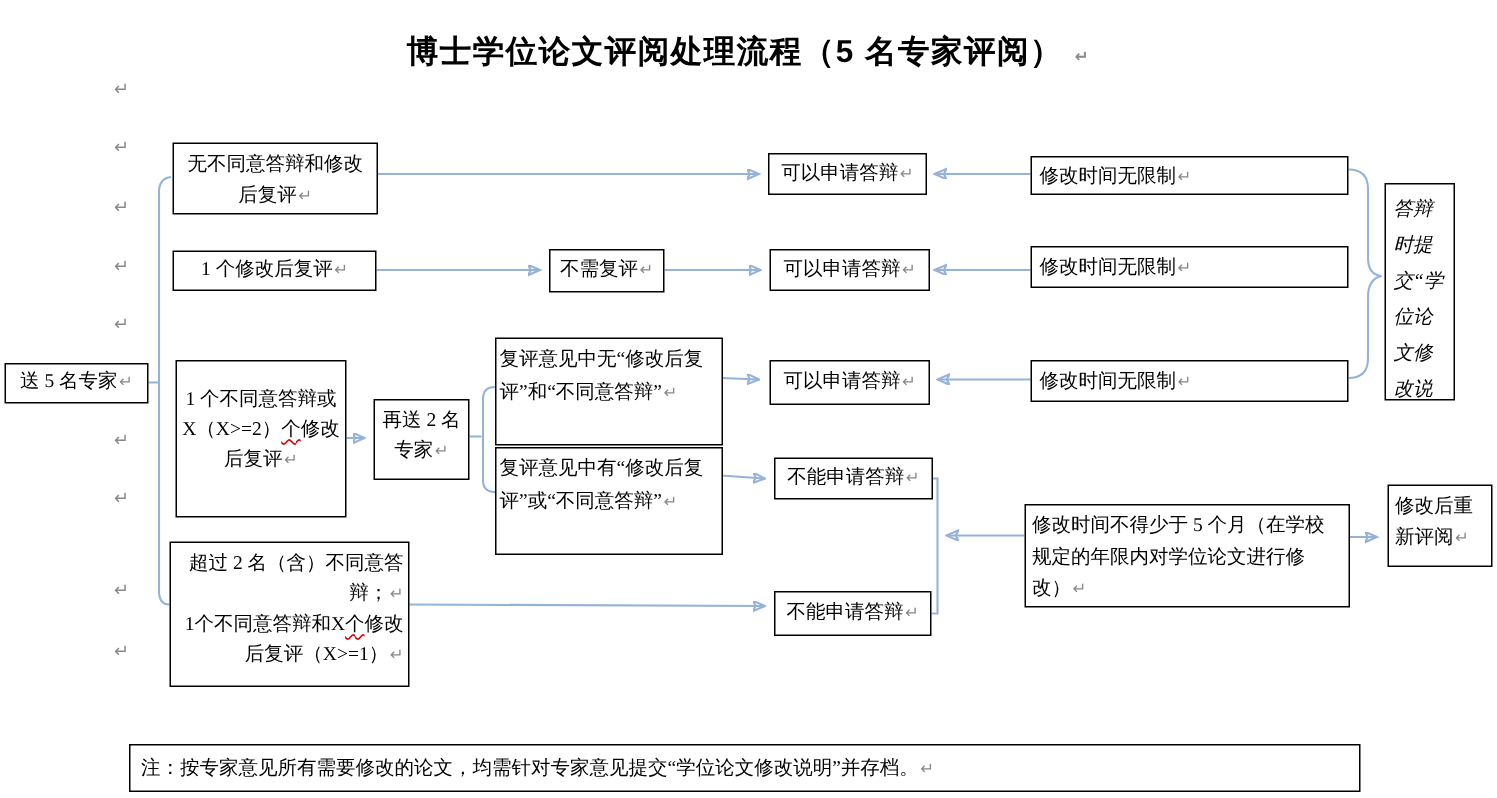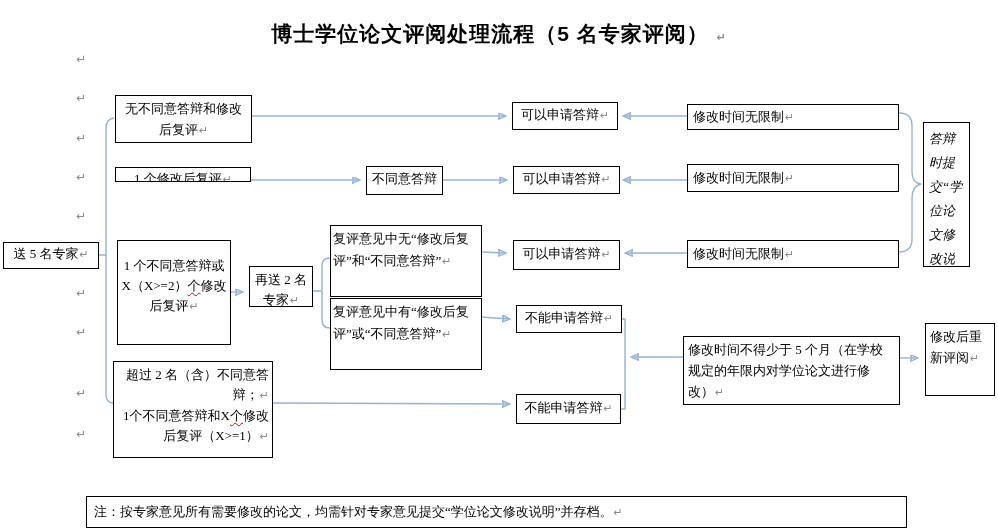--- a/index.html
+++ b/index.html
@@ -65,47 +65,47 @@
   <span class="mpil" style="left:74px;top:427px">↵</span>
 
   <div class="box ctr" style="left:3px;top:242px;width:96px;height:27px;line-height:22px;">
     <span>送 5 名专家</span><span class="pmark">↵</span>
   </div>
 
   <div class="box ctr" style="left:115px;top:95px;width:137px;height:48px;line-height:21px;padding:2px 3px;">
     <span>无不同意答辩和修改后复评</span><span class="pmark">↵</span>
   </div>
 
-  <div class="box ctr" style="left:115px;top:167px;width:136px;height:15px;line-height:22px;">
+  <div class="box ctr" style="left:115px;top:167px;width:136px;height:27px;line-height:22px;">
     <span>1 个修改后复评</span><span class="pmark">↵</span>
   </div>
 
   <div class="box ctr" style="left:117px;top:240px;width:114px;height:105px;line-height:20px;padding:15px 2px;">
     <span>1 个不同意答辩或 X（X&gt;=2）</span><span class="wavy">个</span><span>修改后复评</span><span class="pmark">↵</span>
   </div>
 
   <div class="box ctr" style="left:113px;top:361px;width:160px;height:97px;line-height:20px;padding:3px 3px;text-align:right;">
     <div><span>超过 2 名（含）不同意答辩；</span><span class="pmark">↵</span></div>
     <div><span>1个不同意答辩和X</span><span class="wavy">个</span><span>修改后复评（X&gt;=1）</span><span class="pmark">↵</span></div>
   </div>
 
-  <div class="box ctr" style="left:249px;top:266px;width:64px;height:41px;line-height:20px;padding:3px 2px;">
+  <div class="box ctr" style="left:249px;top:266px;width:64px;height:54px;line-height:20px;padding:3px 2px;">
     <span>再送 2 名专家</span><span class="pmark">↵</span>
   </div>
 
   <div class="box lft" style="left:330px;top:225px;width:152px;height:72px;line-height:22px;padding:2px 2px;">
     <span>复评意见中无“修改后复评”和“不同意答辩”</span><span class="pmark">↵</span>
   </div>
 
   <div class="box lft" style="left:330px;top:298px;width:152px;height:72px;line-height:22px;padding:2px 2px;">
     <span>复评意见中有“修改后复评”或“不同意答辩”</span><span class="pmark">↵</span>
   </div>
 
   <div class="box ctr" style="left:366px;top:166px;width:77px;height:29px;line-height:24px;">
-    <span>不同意答辩</span><span class="pmark">↵</span>
+    <span>不需复评</span><span class="pmark">↵</span>
   </div>
 
   <div class="box ctr" style="left:512px;top:102px;width:106px;height:28px;line-height:23px;">
     <span>可以申请答辩</span><span class="pmark">↵</span>
   </div>
 
   <div class="box ctr" style="left:513px;top:166px;width:107px;height:28px;line-height:23px;">
     <span>可以申请答辩</span><span class="pmark">↵</span>
   </div>
 
@@ -130,21 +130,21 @@
   </div>
 
   <div class="box lft" style="left:687px;top:240px;width:212px;height:28px;line-height:23px;padding:1px 5px;">
     <span>修改时间无限制</span><span class="pmark">↵</span>
   </div>
 
   <div class="box lft" style="left:683px;top:336px;width:217px;height:69px;line-height:21px;padding:2px 4px;">
     <span>修改时间不得少于 5 个月（在学校规定的年限内对学位论文进行修改）</span><span class="pmark">↵</span>
   </div>
 
-  <div class="box lft" style="left:925px;top:323px;width:70px;height:73px;line-height:21px;padding:2px 4px;">
+  <div class="box lft" style="left:925px;top:323px;width:70px;height:55px;line-height:21px;padding:2px 4px;">
     <span>修改后重新评阅</span><span class="pmark">↵</span>
   </div>
 
   <div class="box lft" style="left:923px;top:122px;width:47px;height:145px;line-height:24px;padding:4px 5px;font-style:italic;">
     <span>答辩时提交“学位论文修改说明”并存档</span><span class="pmark">↵</span>
   </div>
 
   <div class="box lft" style="left:76px;top:496px;width:821px;height:32px;line-height:27px;padding:1px 7px;margin-left:10px;">
     <span>注：按专家意见所有需要修改的论文，均需针对专家意见提交“学位论文修改说明”并存档。</span><span class="pmark">↵</span>
   </div>

